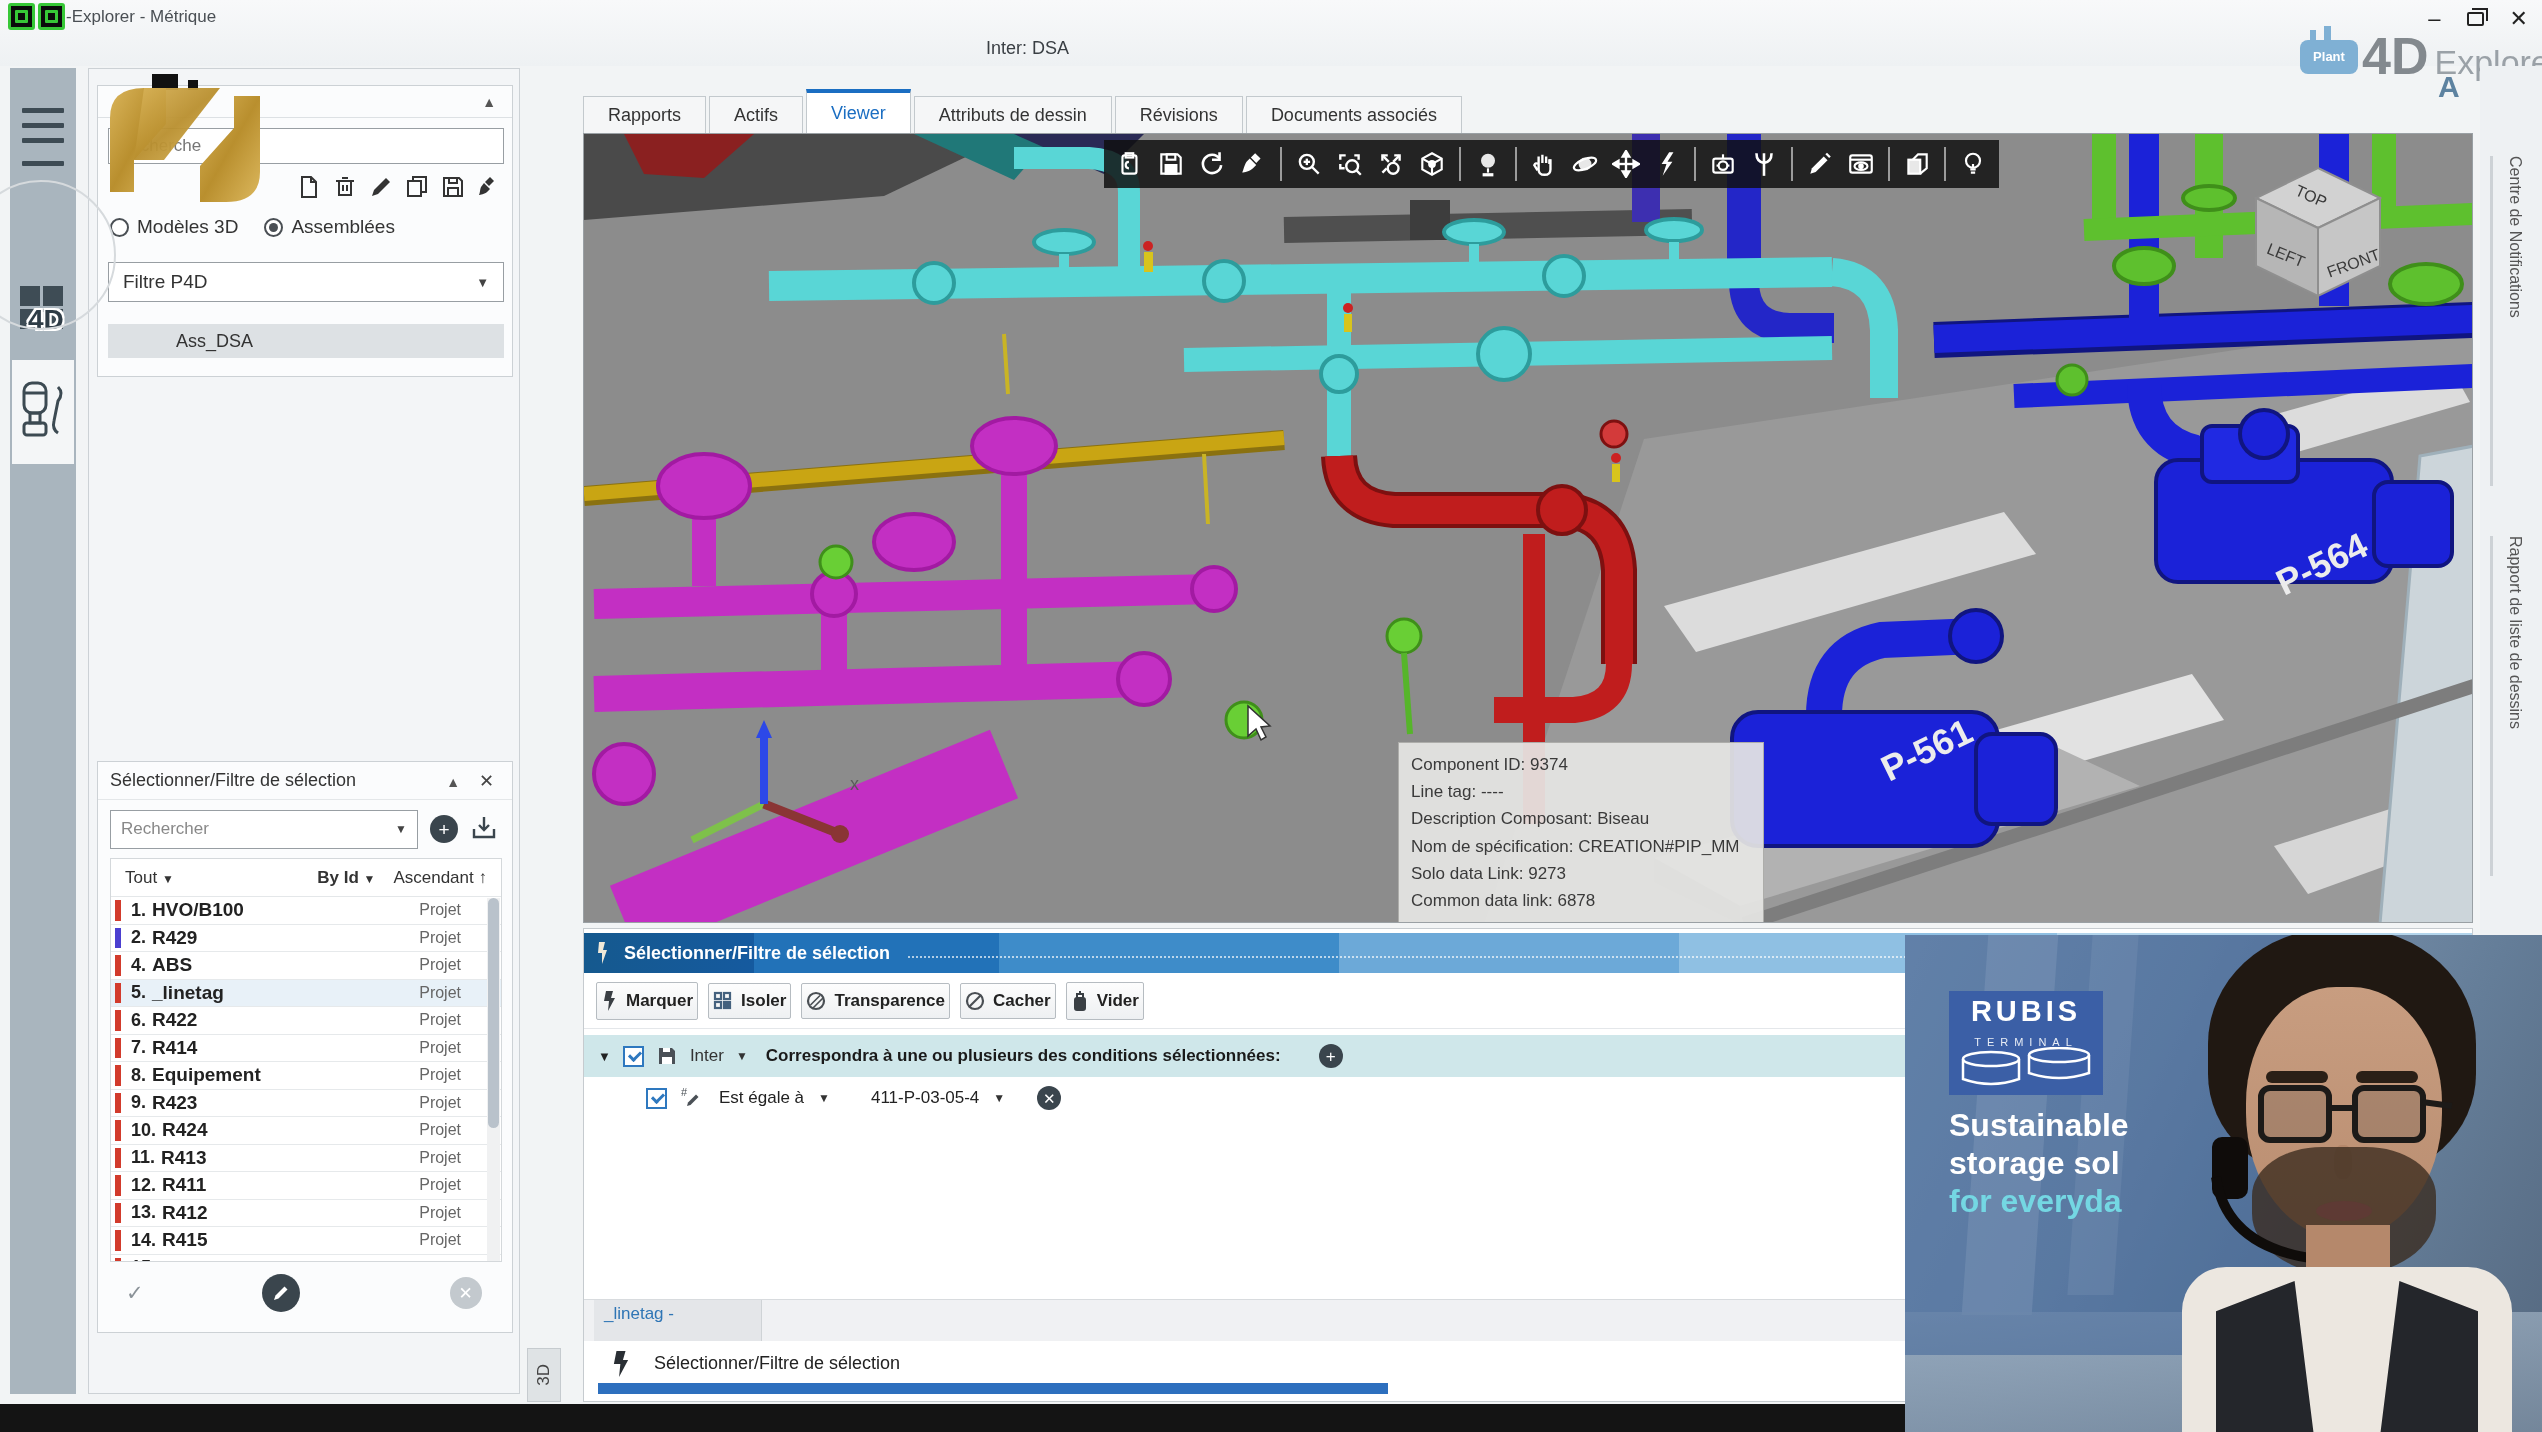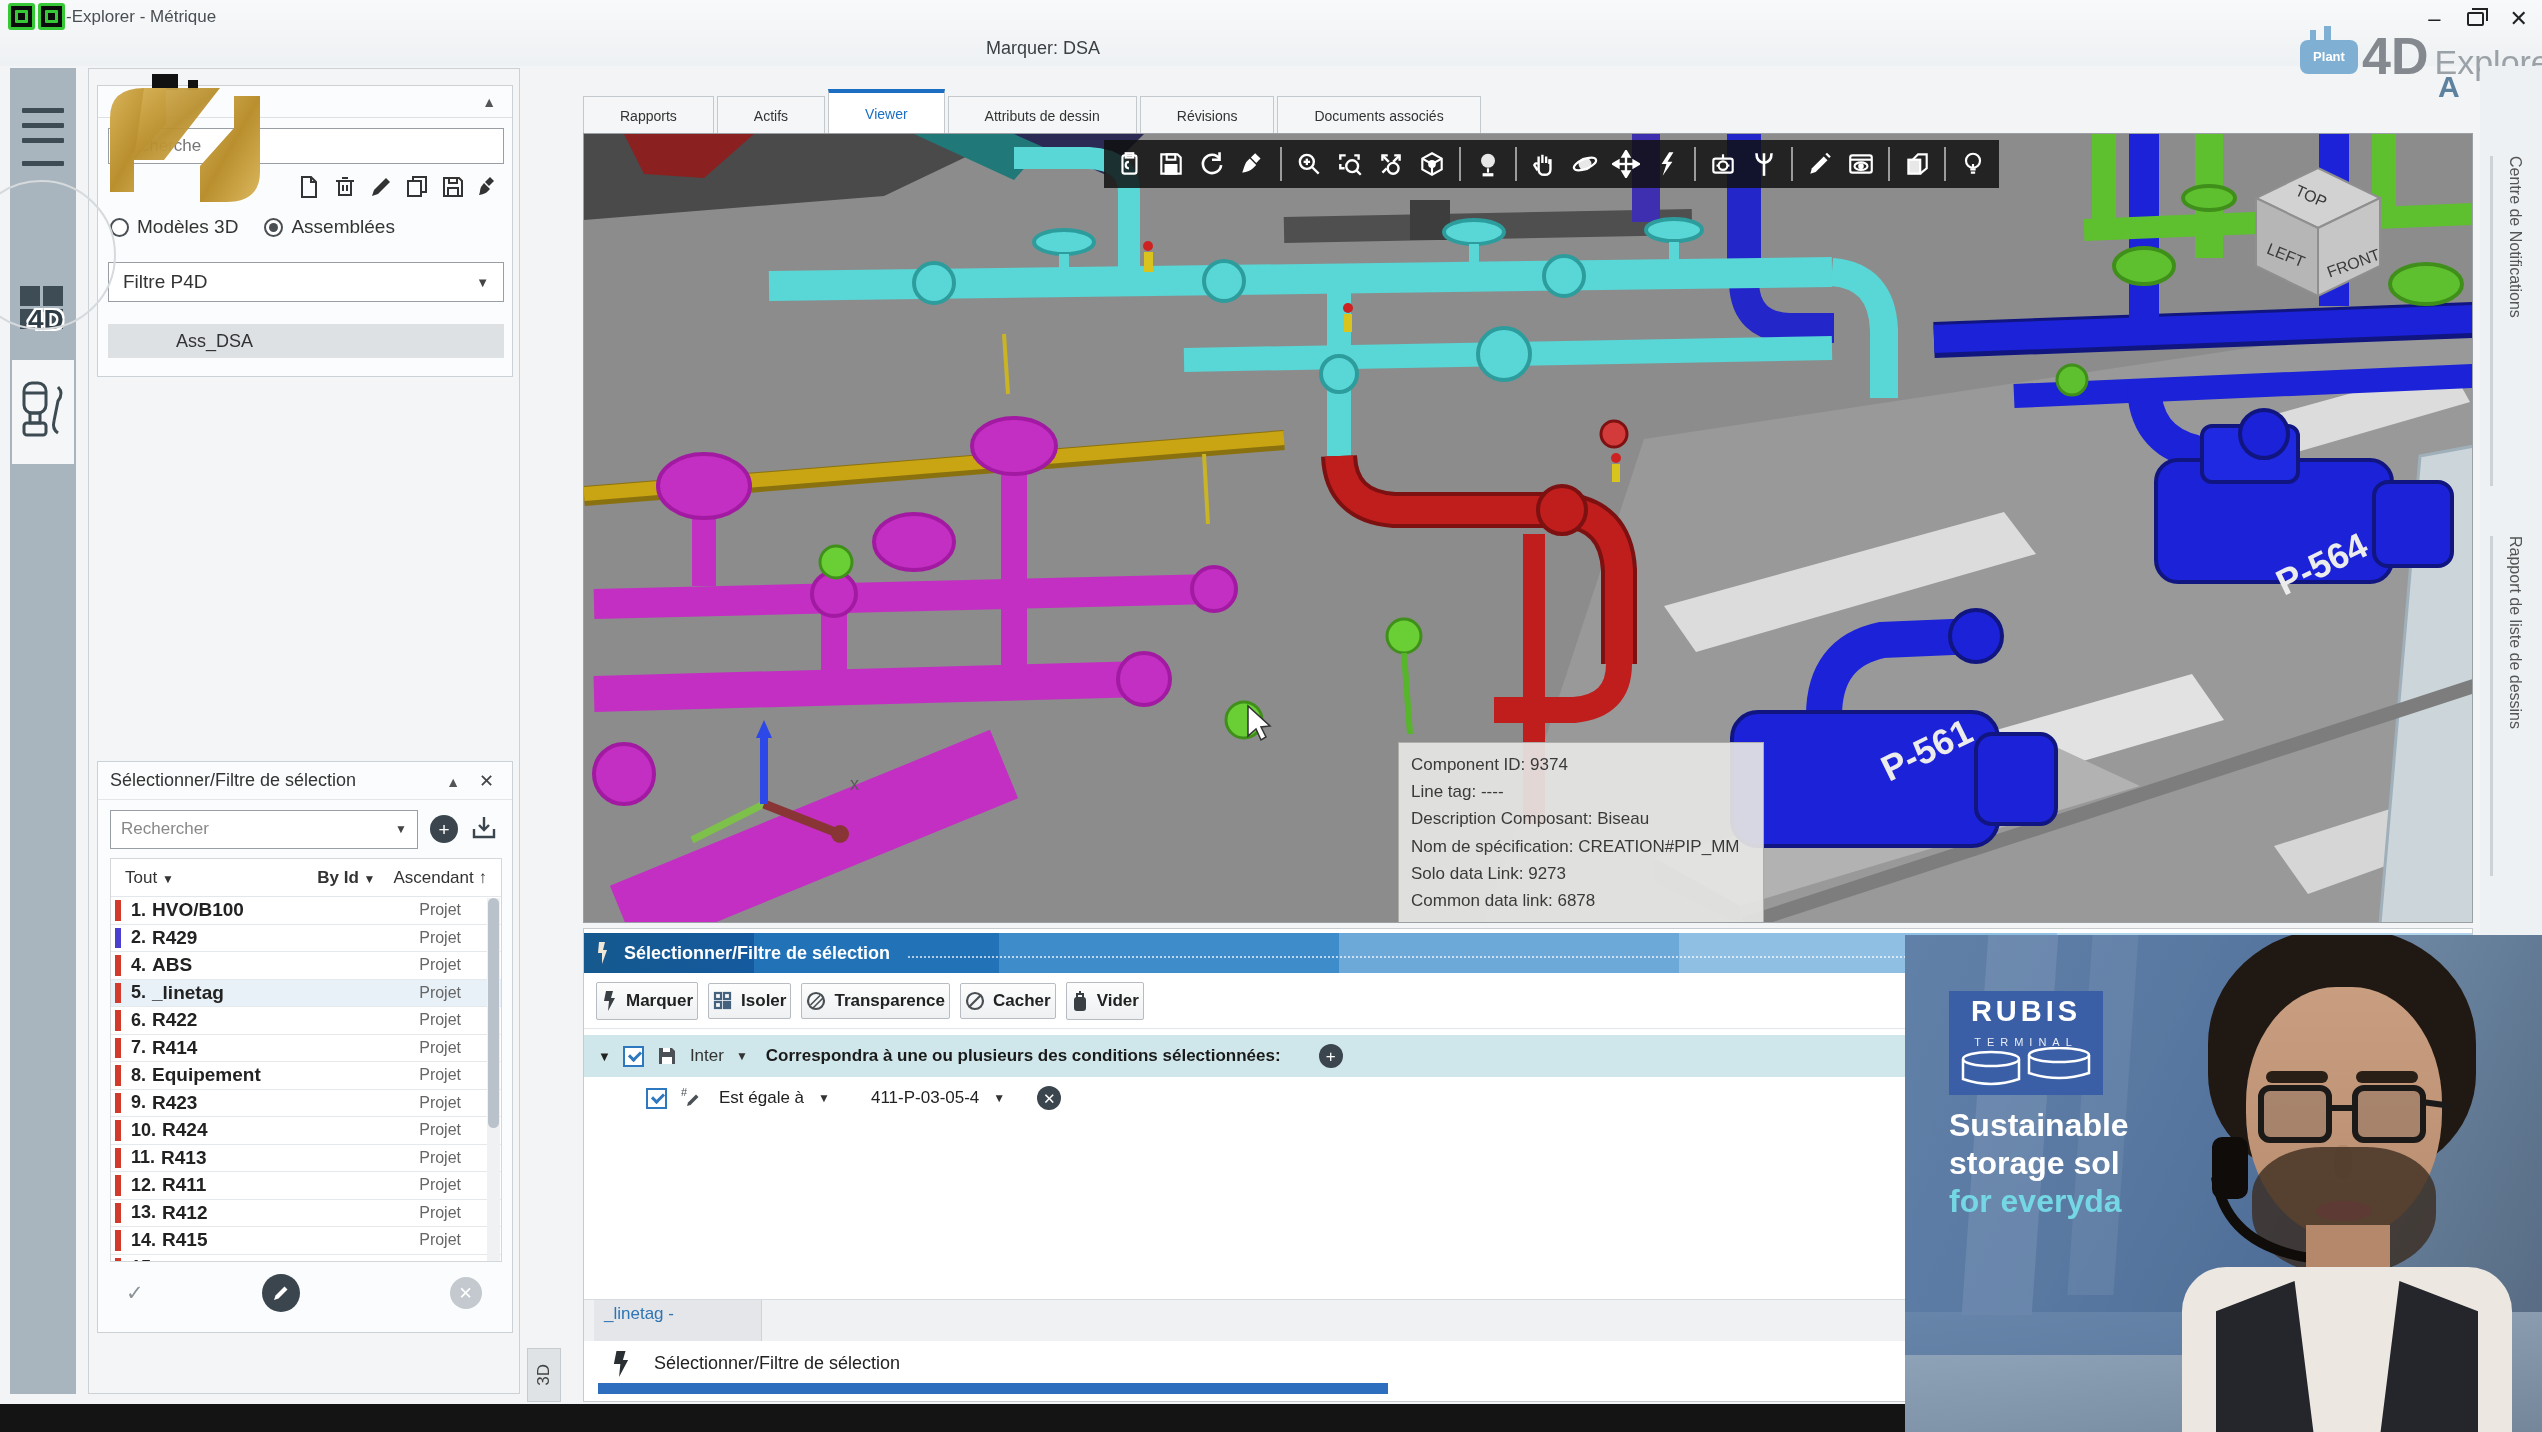--- a/index.html
+++ b/index.html
@@ -94,21 +94,21 @@
   .sel-row .scope{margin-left:auto;font-size:16px;color:#666;}
   #sel-scrollbar{position:absolute;right:1px;top:39px;width:13px;height:364px;background:#f0f1f2;}
   #sel-scrollbar .thumb{position:absolute;left:1px;right:1px;top:0;height:230px;background:#b9c2cb;border-radius:6px;}
   #sel-footer{position:absolute;left:12px;top:506px;width:392px;height:50px;display:flex;align-items:center;}
   #sel-footer .chk{color:#8a9298;font-size:21px;margin-left:16px;}
   #sel-footer .pencil-btn{margin-left:118px;width:38px;height:38px;border-radius:50%;background:#3a454d;display:flex;align-items:center;justify-content:center;}
   #sel-footer .clear-btn{margin-left:150px;width:32px;height:32px;border-radius:50%;background:#c3c9ce;color:#fff;font-size:17px;display:flex;align-items:center;justify-content:center;}
 
   
   #tabs-row{position:absolute;left:583px;top:89px;height:45px;display:flex;align-items:flex-end;}
-  .tab{height:38px;padding:0 36px;display:flex;align-items:center;background:#f5f6f7;border:1px solid #c3c9cd;border-bottom:none;margin-right:3px;font-size:14px;color:#333;}
+  .tab{height:38px;padding:0 24px;display:flex;align-items:center;background:#f5f6f7;border:1px solid #c3c9cd;border-bottom:none;margin-right:3px;font-size:18px;color:#333;}
   .tab.active{height:45px;background:#fff;border-top:4px solid #1b6ec2;color:#1b6ec2;}
 
   
   #viewport{position:absolute;left:583px;top:133px;width:1890px;height:790px;border:1px solid #9aa0a4;background:#8c8c8c;overflow:hidden;}
   #scene{position:absolute;left:0;top:0;}
   #vp-toolbar{position:absolute;left:520px;top:6px;height:48px;background:rgba(16,16,16,0.84);display:flex;align-items:center;gap:13px;padding:0 12px;}
   #vp-toolbar .vdiv{width:2px;height:34px;background:rgba(255,255,255,0.55);}
   #vp-toolbar svg{display:block;}
   #tooltip{position:absolute;left:814px;top:608px;width:366px;height:192px;background:rgba(229,229,227,0.93);
     border:1px solid #adadaa;padding:8px 12px;font-size:17px;line-height:1.6;color:#3a3a3a;}
@@ -193,21 +193,21 @@
 <div id="app">
 
   <div id="titlebar">
     <div class="appicon" style="left:8px">
         <i></i>
       </div>
     <div class="appicon" style="left:38px">
         <i></i>
       </div>
     <span id="win-title">-Explorer - Métrique</span>
-    <span id="project-label">Marquer: DSA</span>
+    <span id="project-label">Inter: DSA</span>
     <div id="win-controls">
       <span>–</span>
       <span class="maxbox"></span>
       <span>✕</span>
     </div>
     <div id="brand">
       <span class="badge">
           <span>Plant</span>
         </span>
       <span class="b4d">4D</span>

